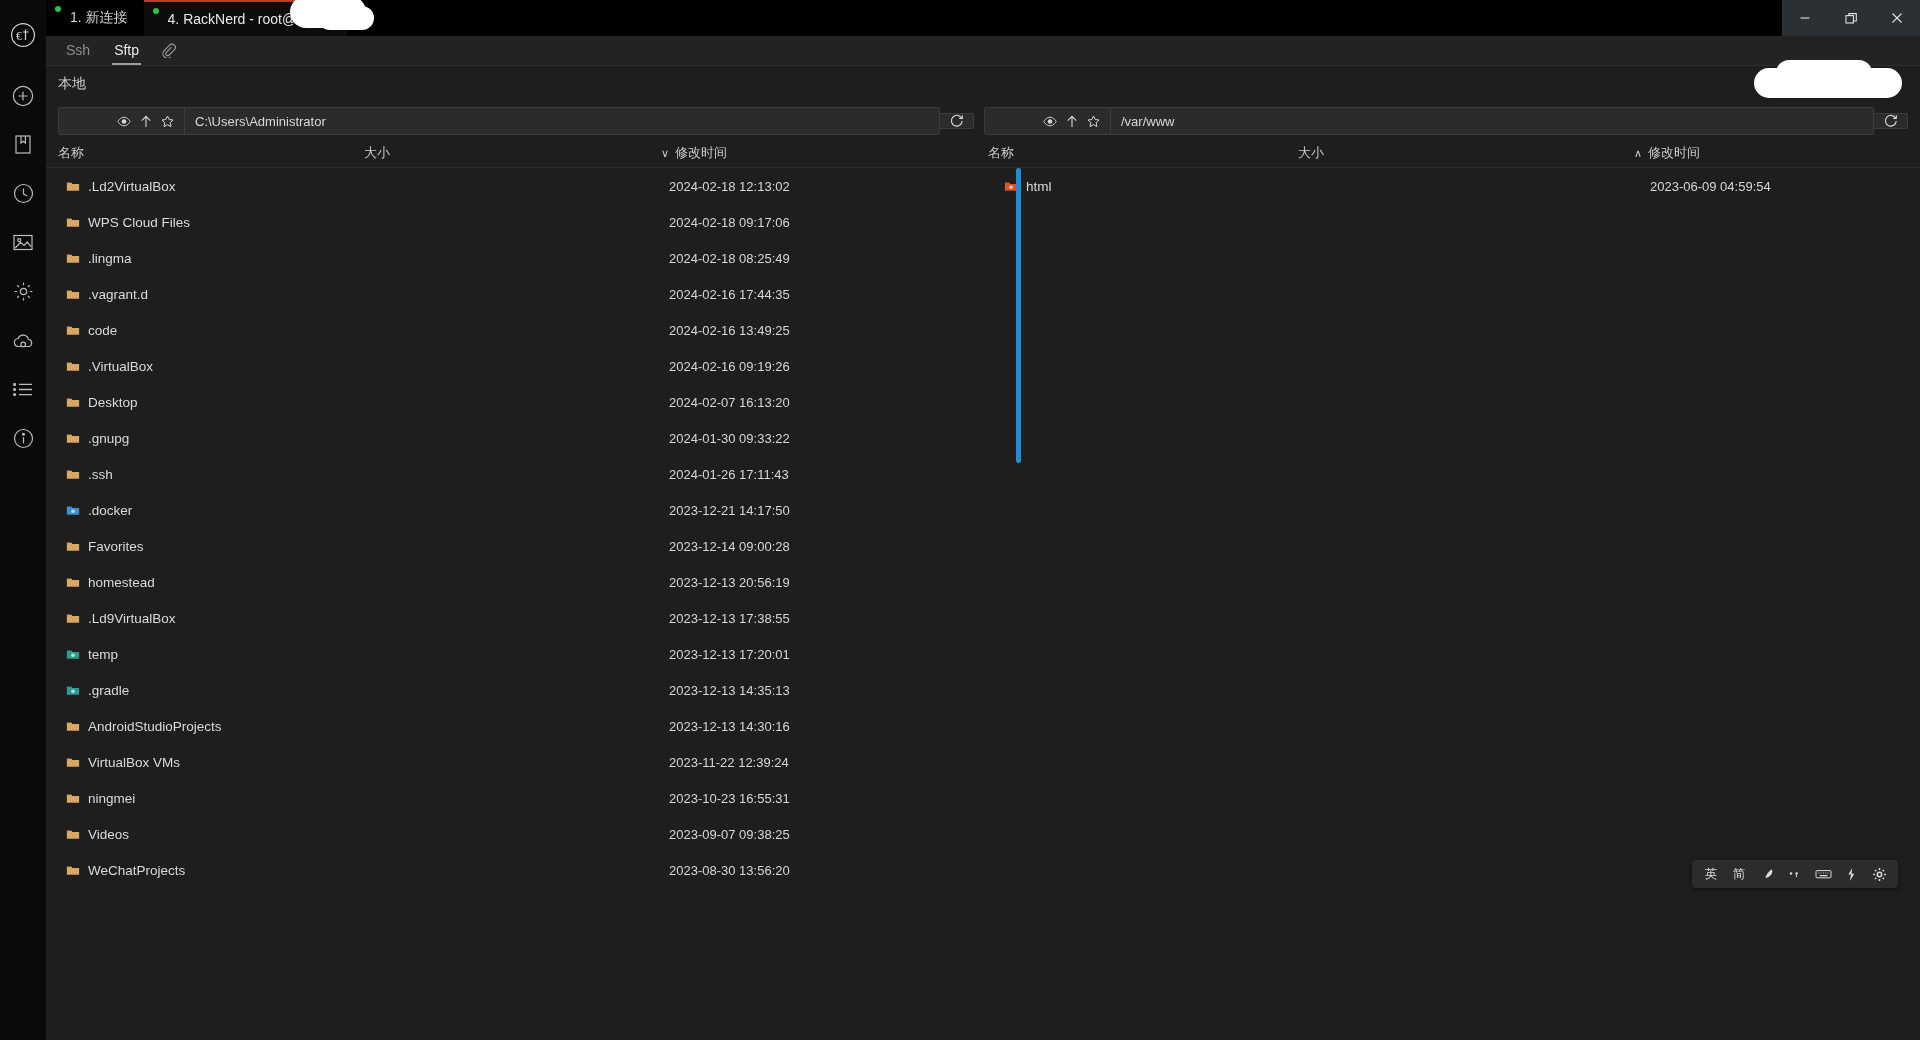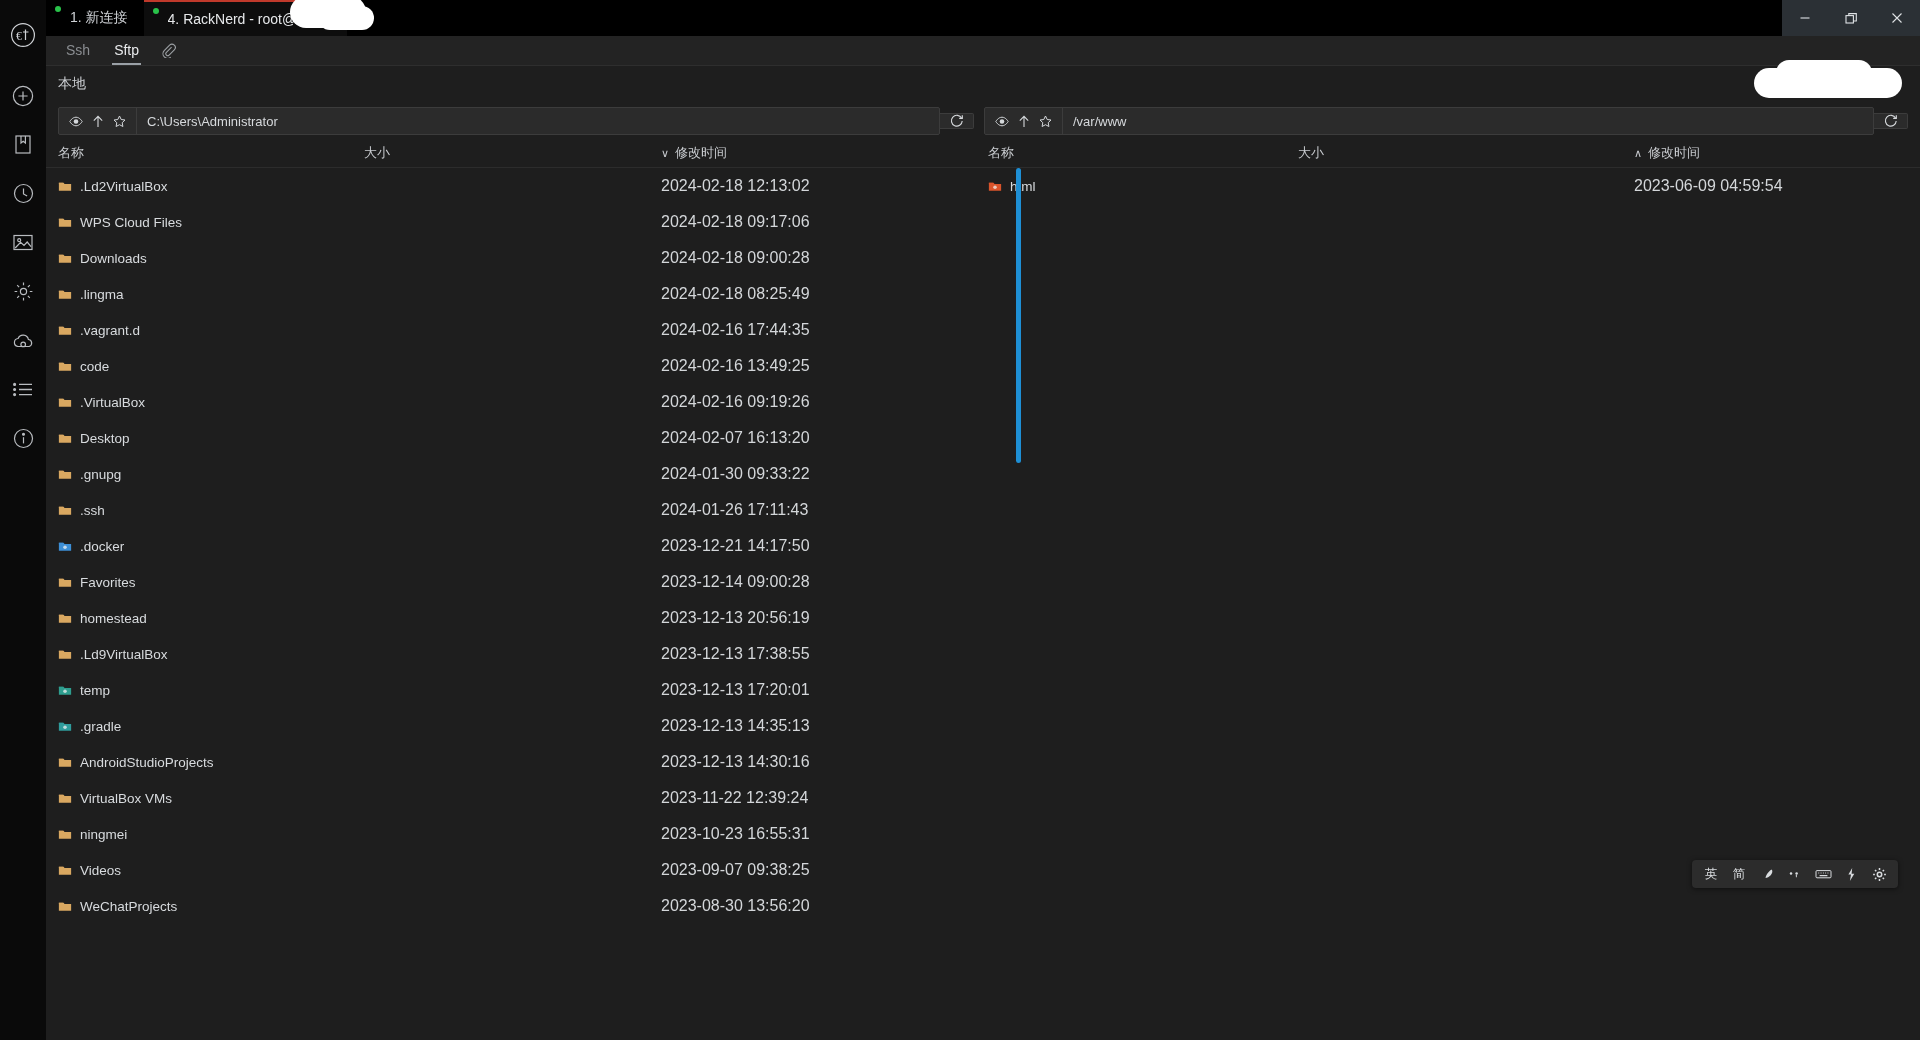--- a/index.html
+++ b/index.html
@@ -178,20 +178,21 @@
     padding: 0 12px;
     gap: 0;
   }
   .pathbar {
     height: 28px;
     display: flex;
     align-items: stretch;
     border: 1px solid #3c3c3c;
     background: #2b2b2b;
     border-radius: 2px;
+    padding-left: 48px;
   }
   .pathbar .tools {
     display: flex; align-items: center;
     gap: 9px;
     padding: 0 10px;
     border-right: 1px solid #3c3c3c;
     color: #d5d8db;
   }
   .pathbar .tools span { cursor: pointer; display:flex; align-items:center;}
   .pathbar .pathtext {
@@ -241,34 +242,35 @@
   .panes {
     flex: 1 1 auto;
     display: flex;
     position: relative;
     min-height: 0;
   }
   .pane {
     position: relative;
     height: 100%;
     overflow: hidden;
+    margin-left: 8px;
   }
   .pane-left  { flex: 0 0 932px; }
   .pane-right { flex: 1 1 auto; }
   .row {
     height: 36px;
     display: flex;
     align-items: center;
     font-size: 13.5px;
     color: #d8dbde;
     cursor: default;
   }
   .cell-name { display: flex; align-items: center; gap: 8px; overflow: hidden; white-space: nowrap; }
   .cell-size { font-size: 13px; color: #c8cbce; }
-  .cell-time { font-size: 16px; color: #d4d7da; font-variant-numeric: tabular-nums; }
+  .cell-time { font-size: 13px; color: #d4d7da; font-variant-numeric: tabular-nums; }
   .ficon { width: 14px; height: 14px; flex: 0 0 14px; display:block; }
 
   
   .pane-left  .cell-name { padding-left: 12px; width: 318px; }
   .pane-left  .cell-size { width: 297px; }
   .pane-left  .cell-time { width: 260px; }
   .pane-right .cell-name { padding-left: 10px; width: 320px; }
   .pane-right .cell-size { width: 336px; }
   .pane-right .cell-time { width: 260px; }
 
@@ -538,31 +540,20 @@
               </div>
               <div class="cell-size"></div>
               <div class="cell-time">2024-02-18 09:17:06</div>
             </div>
             <div class="row">
               <div class="cell-name">
                 <svg class="ficon" viewBox="0 0 16 14">
                   <path d="M1 3.2h5.1l1.3 1.5H15v7.6H1z" fill="#d9a861"></path>
                   <path d="M1 3.2h5.1l1.3 1.5H1z" fill="#d9a861" opacity="0.85"></path>
                 </svg>
-                <span>Downloads</span>
-              </div>
-              <div class="cell-size"></div>
-              <div class="cell-time">2024-02-18 09:00:28</div>
-            </div>
-            <div class="row">
-              <div class="cell-name">
-                <svg class="ficon" viewBox="0 0 16 14">
-                  <path d="M1 3.2h5.1l1.3 1.5H15v7.6H1z" fill="#d9a861"></path>
-                  <path d="M1 3.2h5.1l1.3 1.5H1z" fill="#d9a861" opacity="0.85"></path>
-                </svg>
                 <span>.lingma</span>
               </div>
               <div class="cell-size"></div>
               <div class="cell-time">2024-02-18 08:25:49</div>
             </div>
             <div class="row">
               <div class="cell-name">
                 <svg class="ficon" viewBox="0 0 16 14">
                   <path d="M1 3.2h5.1l1.3 1.5H15v7.6H1z" fill="#d9a861"></path>
                   <path d="M1 3.2h5.1l1.3 1.5H1z" fill="#d9a861" opacity="0.85"></path>

